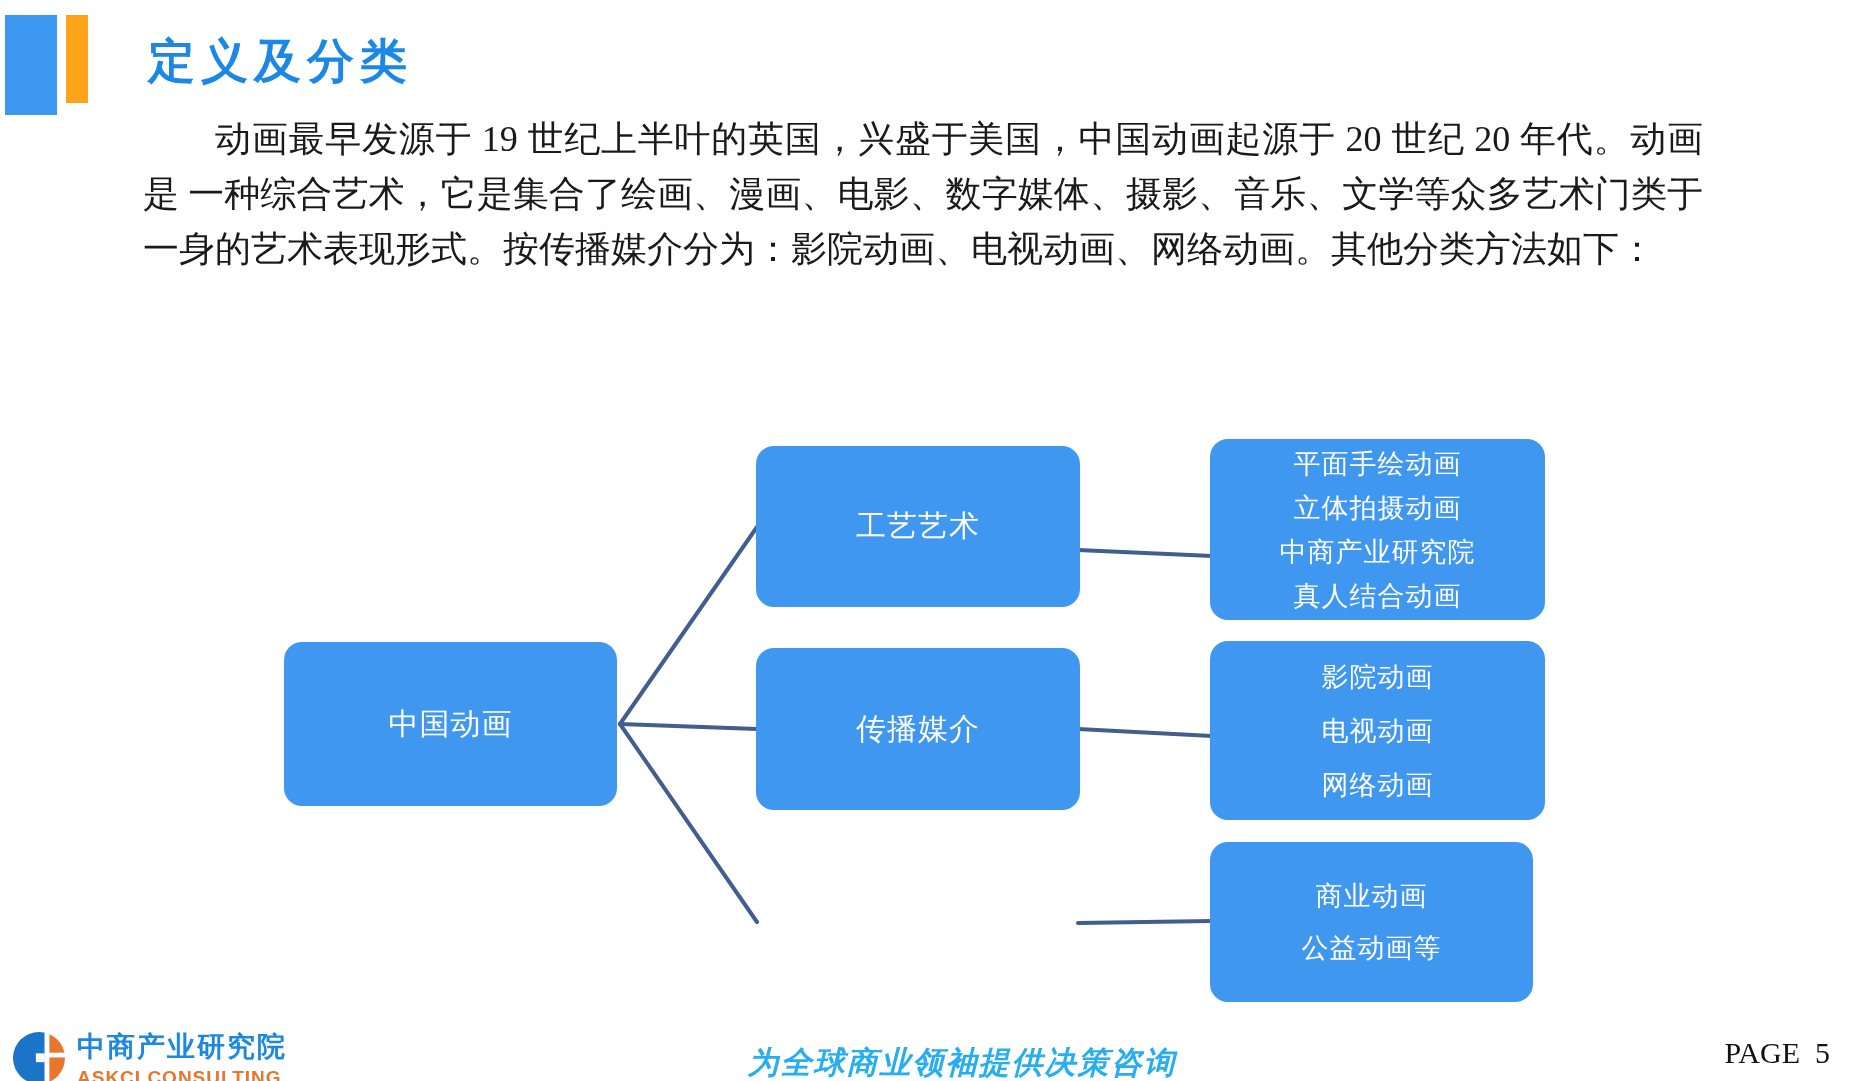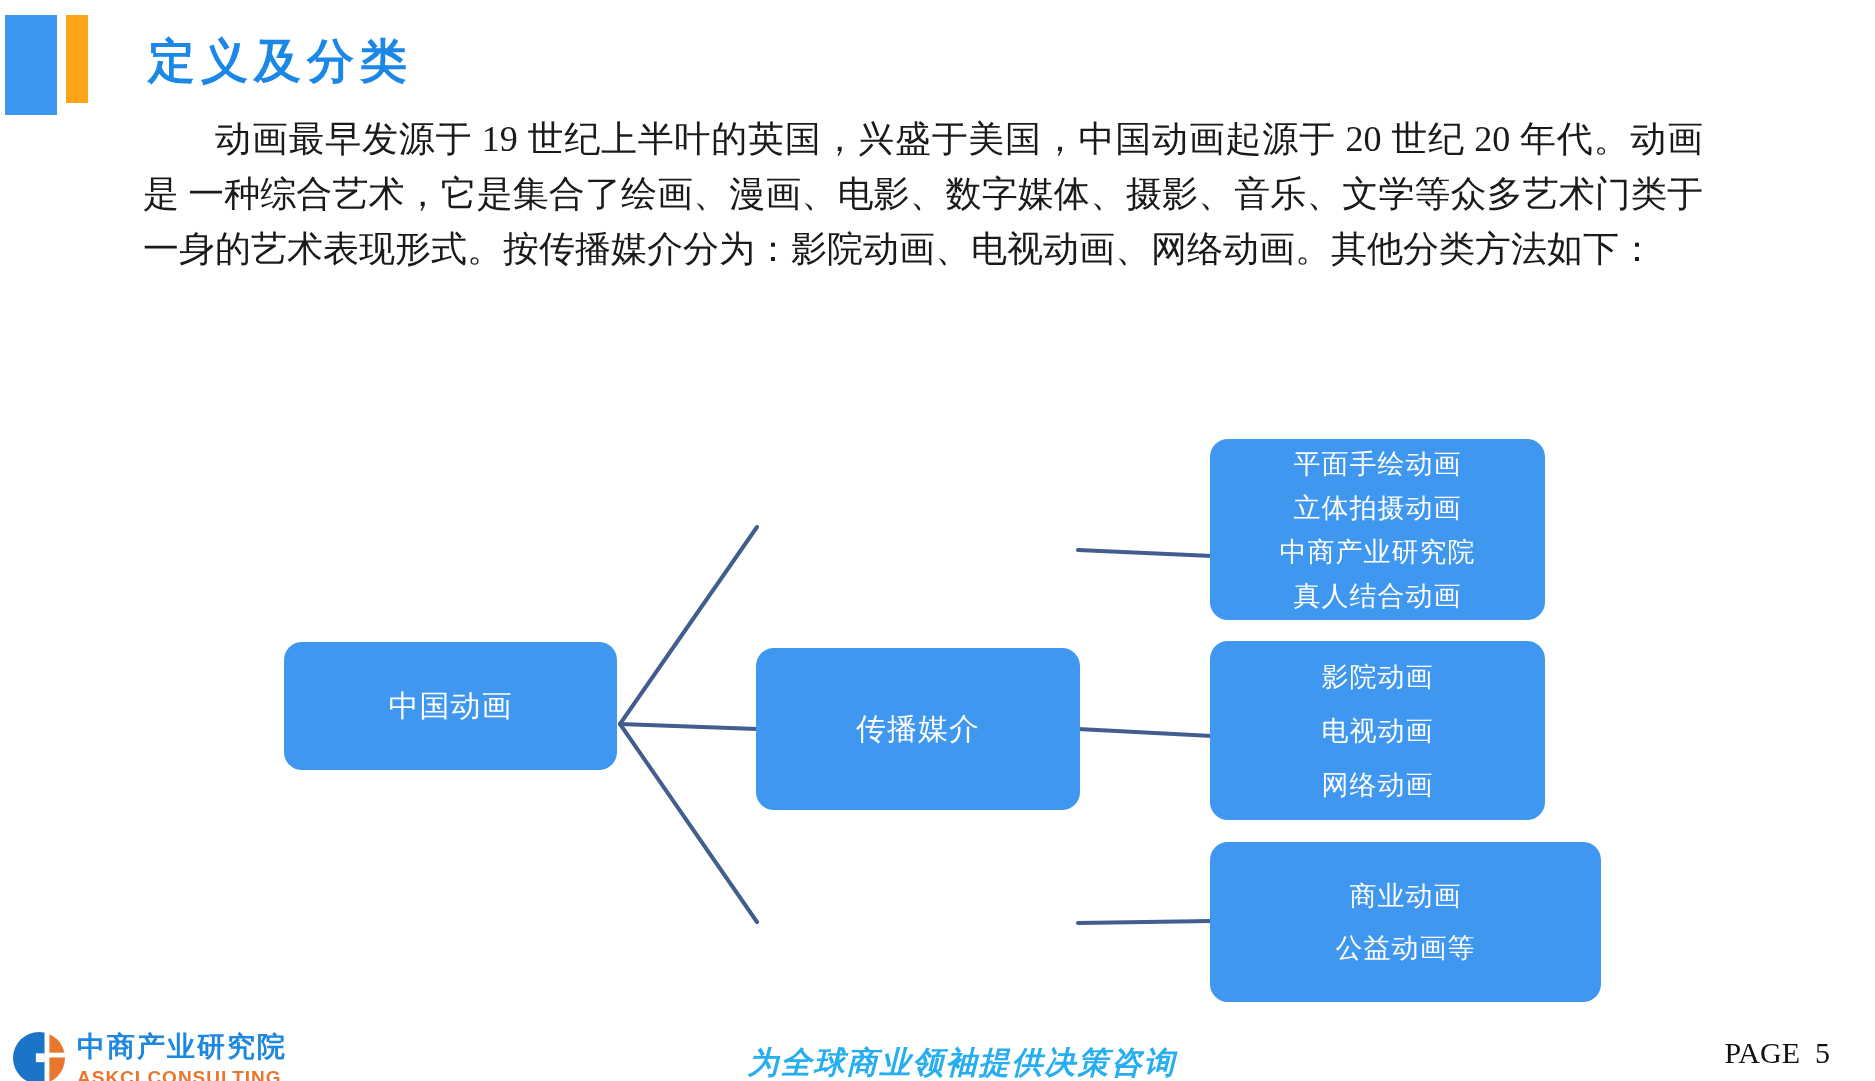--- a/index.html
+++ b/index.html
@@ -26,29 +26,29 @@
     text-align:justify;text-indent:72px;
   }
   
   .dbox{
     position:absolute;background:var(--box);border-radius:18px;
     color:#ffffff;display:flex;flex-direction:column;
     align-items:center;justify-content:center;text-align:center;
   }
   .dbox .lbl{font-size:30px;letter-spacing:1px;}
   .dbox .line{font-size:27px;letter-spacing:1px;}
-  .box-root{left:284px;top:642px;width:333px;height:128px;}
+  .box-root{left:284px;top:642px;width:333px;height:164px;}
   .box-m1{left:756px;top:446px;width:324px;height:161px;}
   .box-m2{left:756px;top:648px;width:324px;height:162px;align-items:center;}
   .box-m3{left:756px;top:842px;width:324px;height:160px;}
   .box-r1{left:1210px;top:439px;width:335px;height:181px;}
   .box-r1 .line{line-height:44px;}
   .box-r2{left:1210px;top:641px;width:335px;height:179px;}
   .box-r2 .line{line-height:54px;}
-  .box-r3{left:1210px;top:842px;width:391px;height:160px;}
+  .box-r3{left:1210px;top:842px;width:323px;height:160px;}
   .box-r3 .line{line-height:52px;}
   .connector-layer{position:absolute;left:0;top:0;width:1875px;height:1081px;}
   .connector{stroke:var(--line);stroke-width:4;stroke-linecap:round;}
   
   .logo{position:absolute;left:13px;top:1028px;display:flex;align-items:flex-start;}
   .logo-mark{width:52px;height:52px;margin-top:4px;}
   .logo-text{margin-left:12px;display:flex;flex-direction:column;}
   .logo-cn{
     font-family:"Liberation Sans","DejaVu Sans",sans-serif;
     font-size:28px;font-weight:bold;color:var(--logo_blue);letter-spacing:2px;
@@ -85,20 +85,23 @@
     <line class="connector" x1="620" y1="724" x2="757" y2="922"></line>
     <line class="connector" x1="1078" y1="550" x2="1212" y2="556"></line>
     <line class="connector" x1="1078" y1="729" x2="1212" y2="736"></line>
     <line class="connector" x1="1078" y1="923" x2="1212" y2="921"></line>
   </svg>
 
   <div class="dbox box-root">
     <div class="lbl">中国动画</div>
   </div>
 
+  <div class="dbox box-m1">
+    <div class="lbl">工艺艺术</div>
+  </div>
   <div class="dbox box-m2">
     <div class="lbl">传播媒介</div>
   </div>
 
   <div class="dbox box-r1">
     <div class="line">平面手绘动画</div>
     <div class="line">立体拍摄动画</div>
     <div class="line">中商产业研究院</div>
     <div class="line">真人结合动画</div>
   </div>

